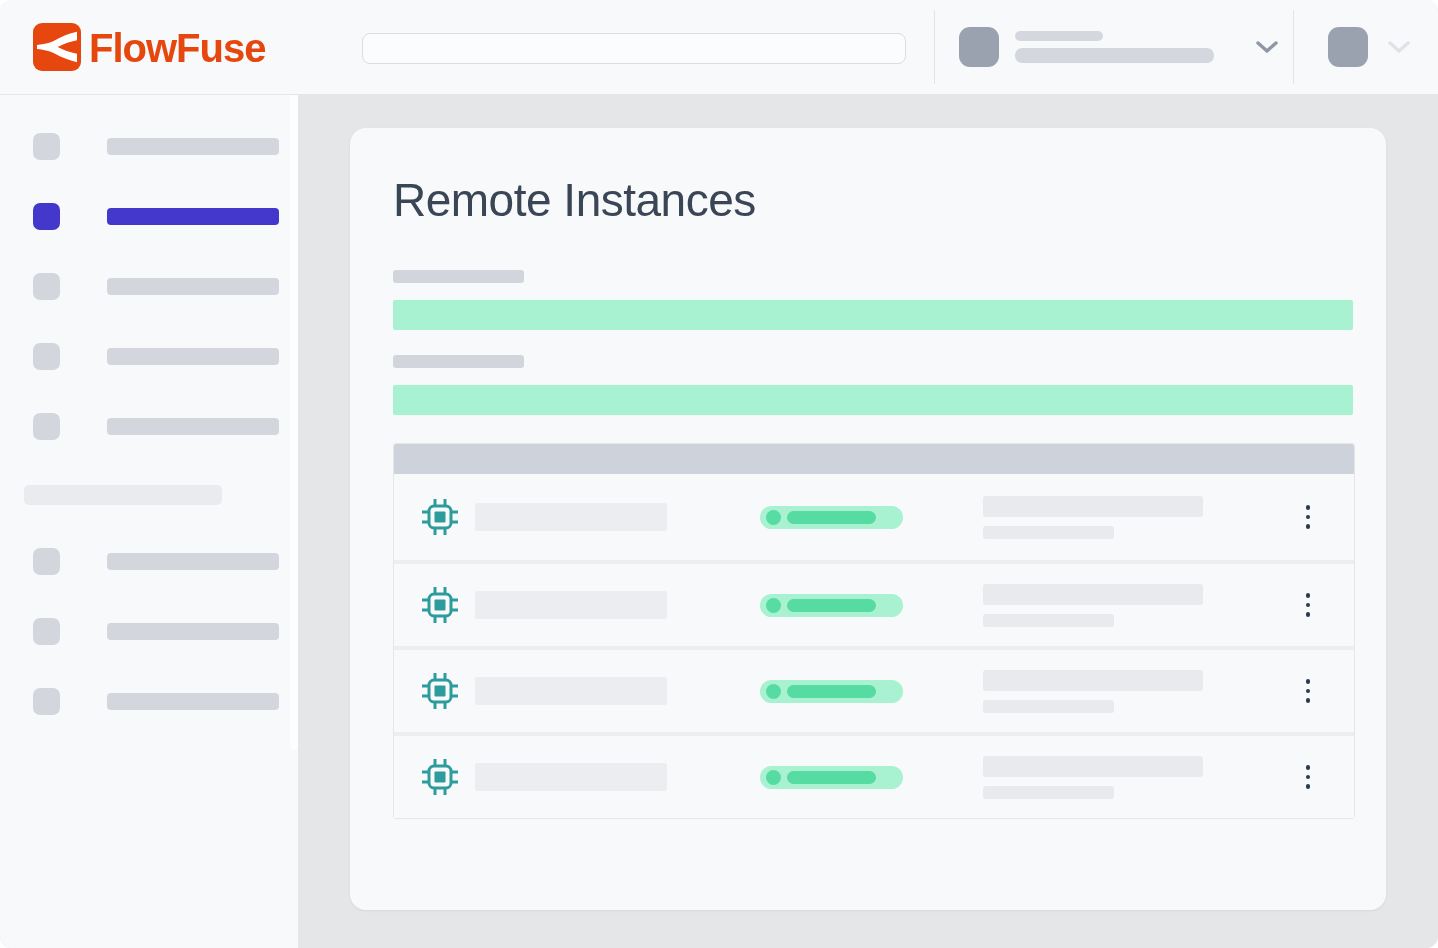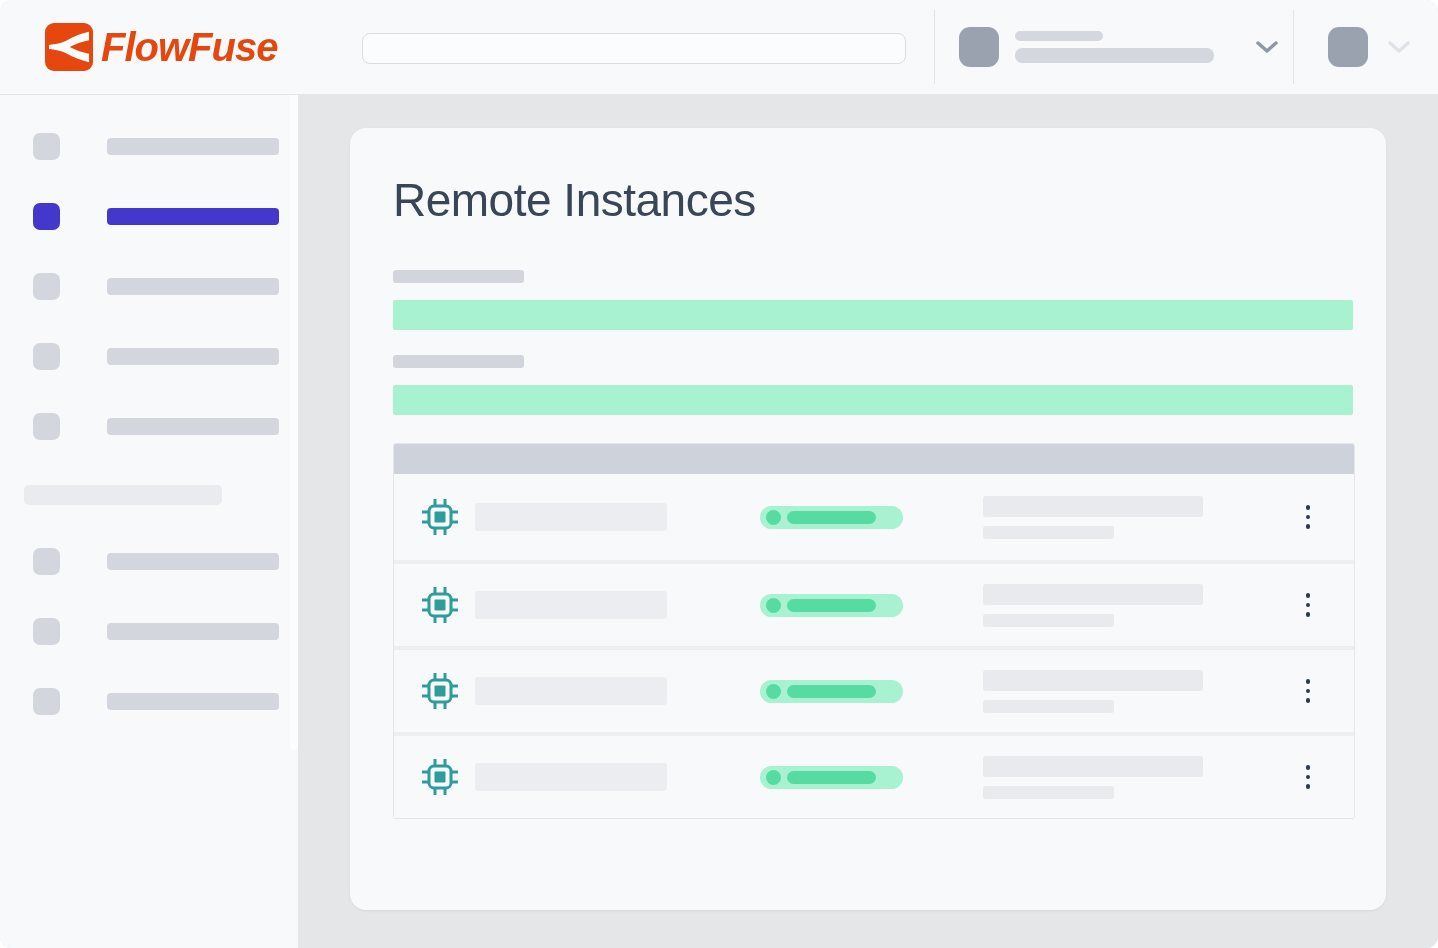--- a/index.html
+++ b/index.html
@@ -17,21 +17,21 @@
   .app{
     width:1438px;height:948px;border-radius:12px;overflow:hidden;position:relative;
     display:grid;grid-template-rows:95px 853px;grid-template-columns:298px 1140px;
     background:var(--page-bg);
   }
   
   .hdr{
     grid-column:1 / 3;background:var(--surface-bg);border-bottom:1px solid #E4E6E9;
     position:relative;display:flex;align-items:center;
   }
-  .brand{display:flex;align-items:center;gap:8px;padding-left:45px;font-style:italic;}
+  .brand{display:flex;align-items:flex-end;gap:8px;padding-left:33px;}
   .brand-text{
     font-size:40px;font-weight:700;letter-spacing:-1px;color:var(--brand-orange);
   }
   .search-input{
     position:absolute;left:362px;top:33px;width:544px;height:31px;
     border:1px solid #DADDE2;border-radius:8px;background:#FBFCFD;outline:none;
     font-size:14px;color:#555;padding:0 10px;
   }
   .hdr-right{position:absolute;right:0;top:0;height:100%;display:flex;align-items:center;}
   .vdiv{width:1px;height:74px;background:#E3E4E8;}

